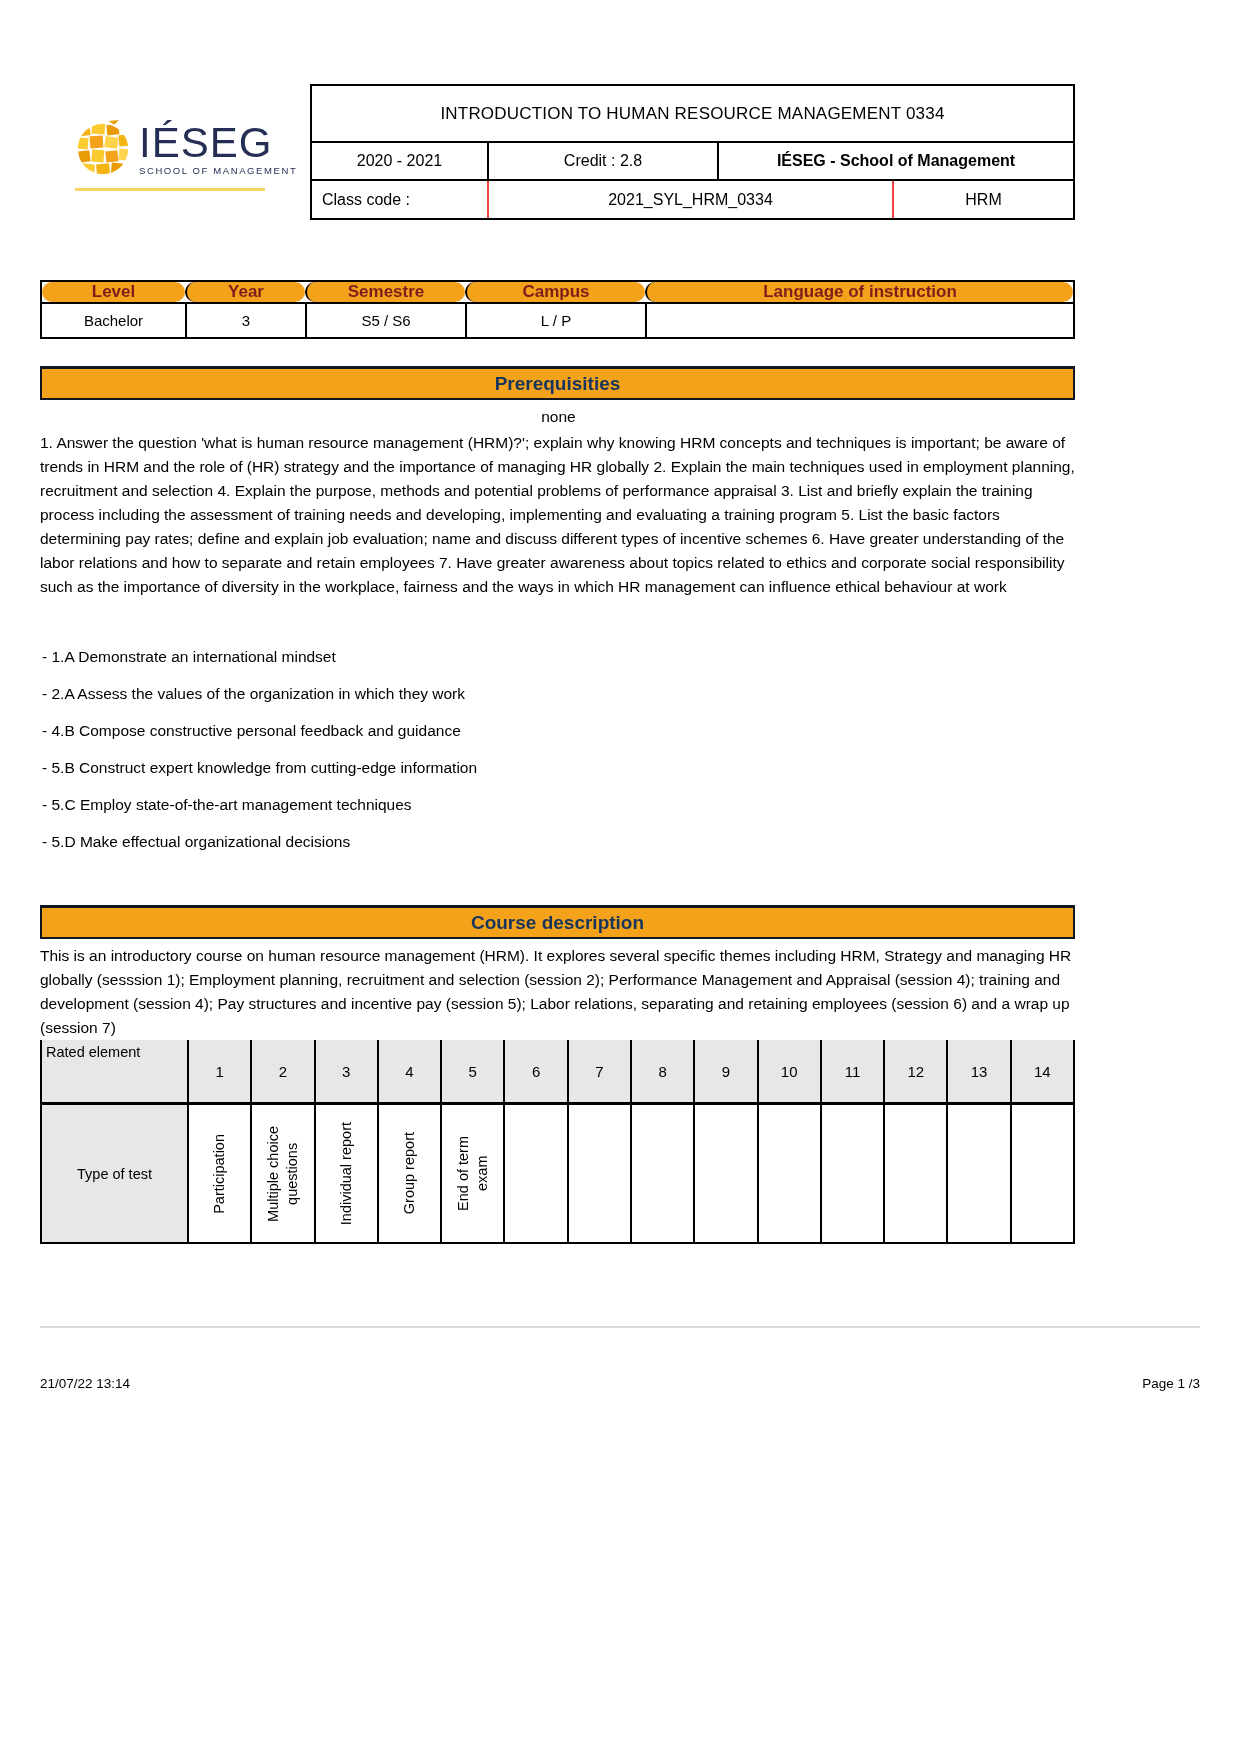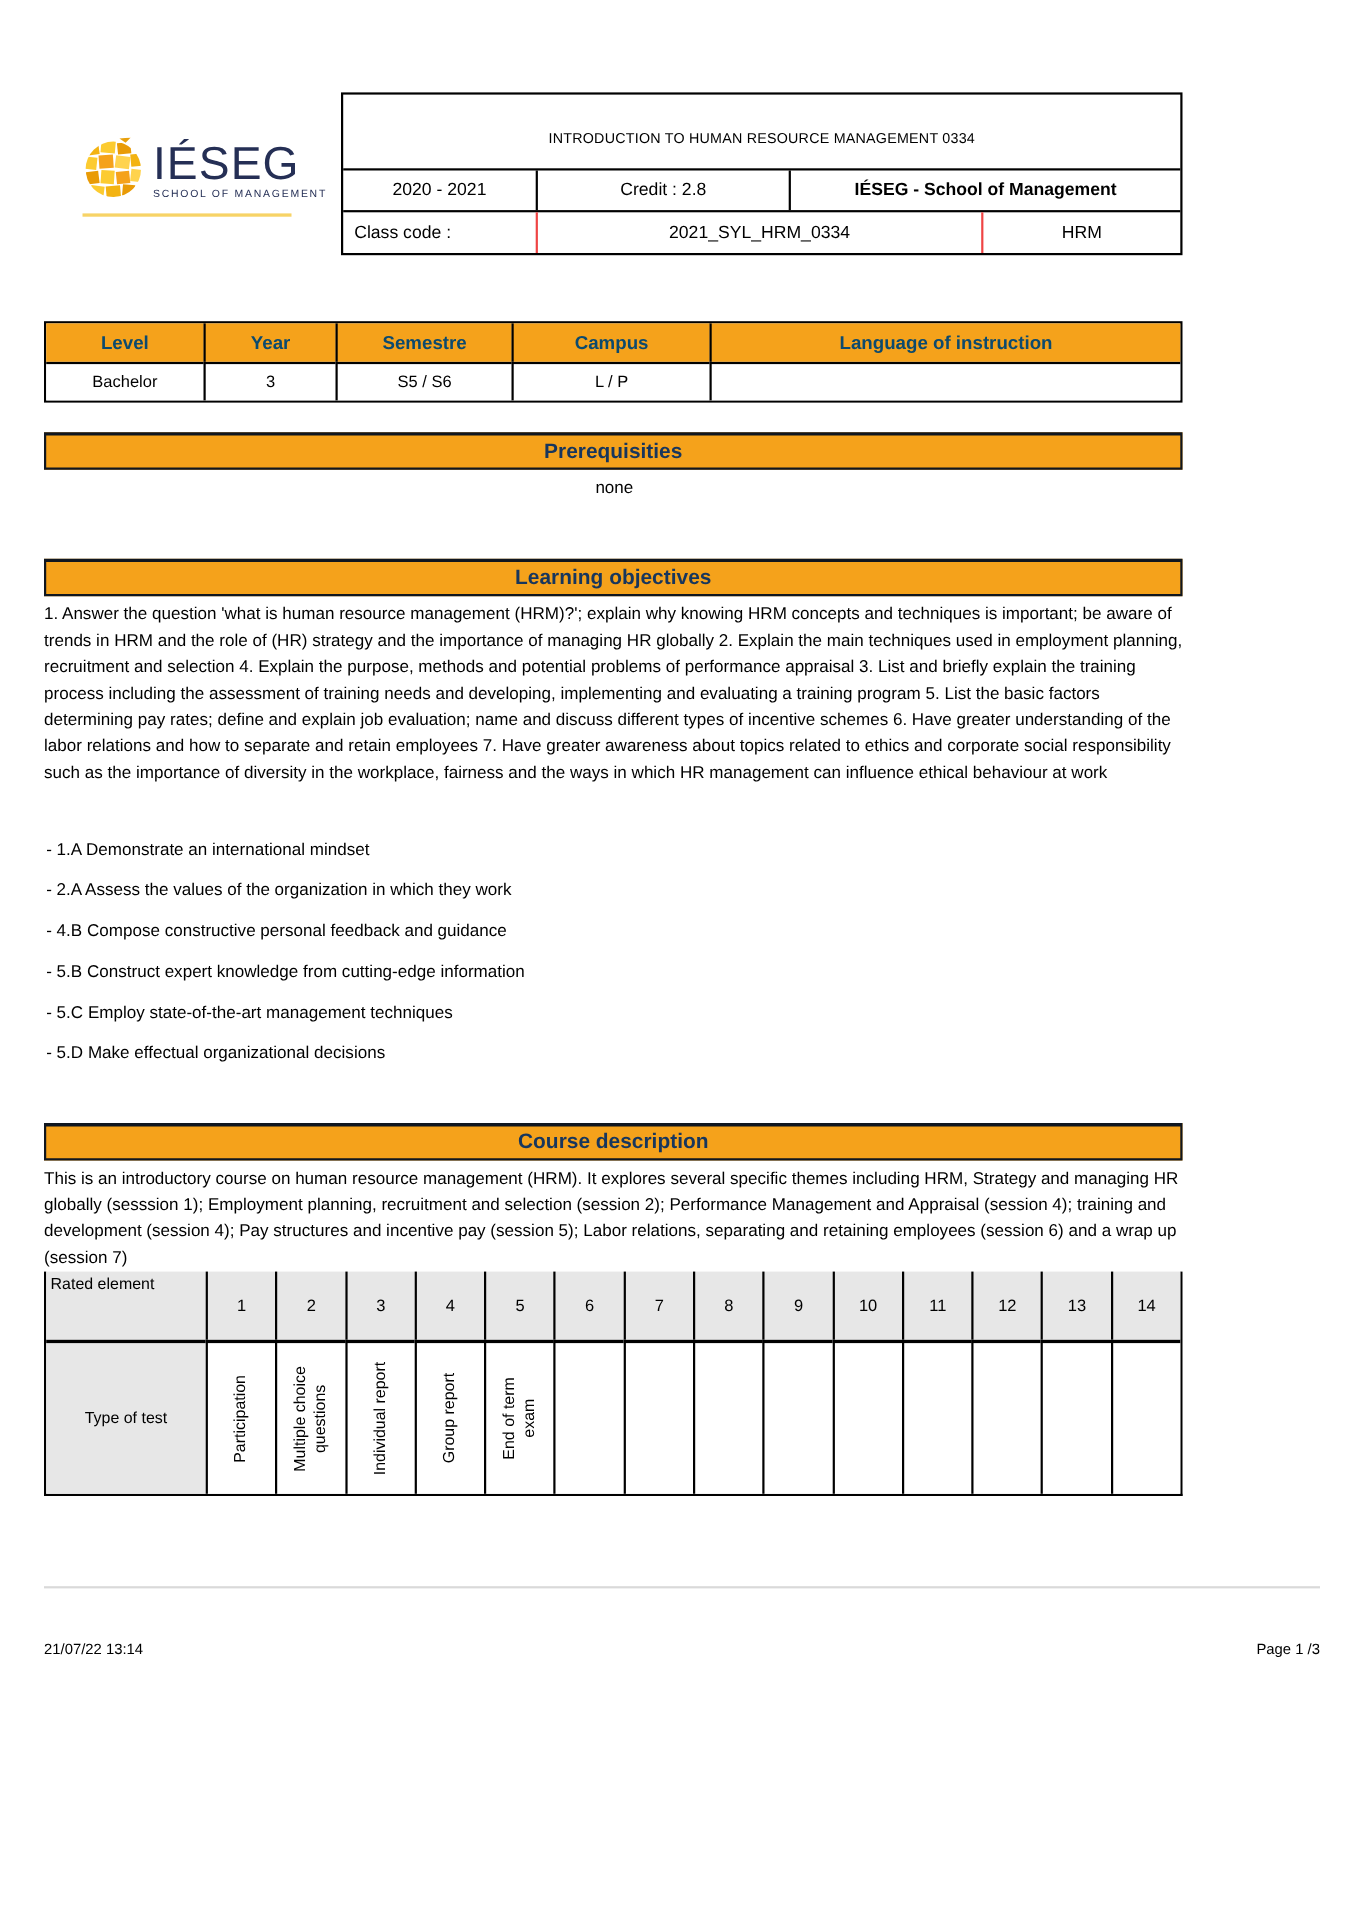--- a/index.html
+++ b/index.html
@@ -11,35 +11,35 @@
   .header-row { display:flex; align-items:center; margin:84px 165px 0 75px; }
   .logo-block { width:235px; padding-top:6px; }
   .logo-main { display:flex; align-items:center; }
   .logo-text { margin-left:8px; }
   .logo-name { font-size:42px; letter-spacing:1px; color:#252f55; font-weight:normal; line-height:40px; }
   .logo-sub { font-size:9.5px; letter-spacing:1.6px; color:#252f55; margin-top:2px; }
   .logo-underline { height:3px; background:#f7d366; width:190px; margin-top:8px; }
 
   .header-table { flex:1; border:2px solid #000; }
   .ht-title { height:55px; display:flex; align-items:center; justify-content:center;
-              font-size:13px; letter-spacing:0.2px;margin-top:12px; }
+              font-size:17px; letter-spacing:0.2px; }
   .ht-row2 { display:grid; grid-template-columns:175px 230px 1fr; border-top:2px solid #000; }
   .ht-row2 > div { height:36px; display:flex; align-items:center; justify-content:center; font-size:16px; }
   .ht-row2 > div + div { border-left:2px solid #000; }
   .ht-school { font-weight:bold; font-size:17px; }
   .ht-row3 { display:grid; grid-template-columns:175px 405px 1fr; border-top:2px solid #000; }
   .ht-row3 > div { height:37px; display:flex; align-items:center; justify-content:center; font-size:16px; }
   .ht-row3 > div + div { border-left:2px solid #ef4444; }
   .cc-label { justify-content:flex-start !important; padding-left:10px; font-size:21px; }
 
   
   .info-table { margin:60px 165px 0 40px; border:2px solid #000; }
   .info-head, .info-vals { display:grid; grid-template-columns:143px 120px 160px 180px 1fr; }
-  .info-head > div { background:#f5a21b; color:#0c4a6e; font-weight:bold; font-size:17px;
-                     height:35px; display:flex; align-items:center; justify-content:center; }
+  .info-head > div { background:#f5a21b; color:#7f1d1d; font-weight:bold; font-size:17px;
+                     height:20px; display:flex; align-items:center; justify-content:center;border-radius:12px; }
   .info-head > div + div, .info-vals > div + div { border-left:2px solid #000; }
   .info-vals > div { height:35px; display:flex; align-items:center; justify-content:center;
                      font-size:15px; border-top:2px solid #000; background:#fff; }
 
   
   .banner { margin:0 165px 0 40px; background:#f5a21b; border:2px solid #10161f; border-top-width:3px;
             height:34px; display:flex; align-items:center; justify-content:center; }
   .banner span { color:#17365d; font-weight:bold; font-size:19px; }
 
   .body-text { margin:0 165px 0 40px; font-size:15.5px; line-height:24px; }
@@ -138,23 +138,20 @@
       <div>L / P</div>
       <div></div>
     </div>
   </div>
 
   <div class="banner" style="margin-top:27px;">
     <span>Prerequisities</span>
   </div>
   <div class="none-text">none</div>
 
-  <div class="banner" style="margin-top:55px;">
-    <span>Learning objectives</span>
-  </div>
   <div class="body-text" style="margin-top:5px;">1. Answer the question 'what is human resource management (HRM)?'; explain why knowing HRM concepts and techniques is important; be aware of trends in HRM and the role of (HR) strategy and the importance of managing HR globally 2. Explain the main techniques used in employment planning, recruitment and selection 4. Explain the purpose, methods and potential problems of performance appraisal 3. List and briefly explain the training process including the assessment of training needs and developing, implementing and evaluating a training program 5. List the basic factors determining pay rates; define and explain job evaluation; name and discuss different types of incentive schemes 6. Have greater understanding of the labor relations and how to separate and retain employees 7. Have greater awareness about topics related to ethics and corporate social responsibility such as the importance of diversity in the workplace, fairness and the ways in which HR management can influence ethical behaviour at work</div>
   <ul class="lo-bullets">
     <li>- 1.A Demonstrate an international mindset</li>
     <li>- 2.A Assess the values of the organization in which they work</li>
     <li>- 4.B Compose constructive personal feedback and guidance</li>
     <li>- 5.B Construct expert knowledge from cutting-edge information</li>
     <li>- 5.C Employ state-of-the-art management techniques</li>
     <li>- 5.D Make effectual organizational decisions</li>
   </ul>
 

